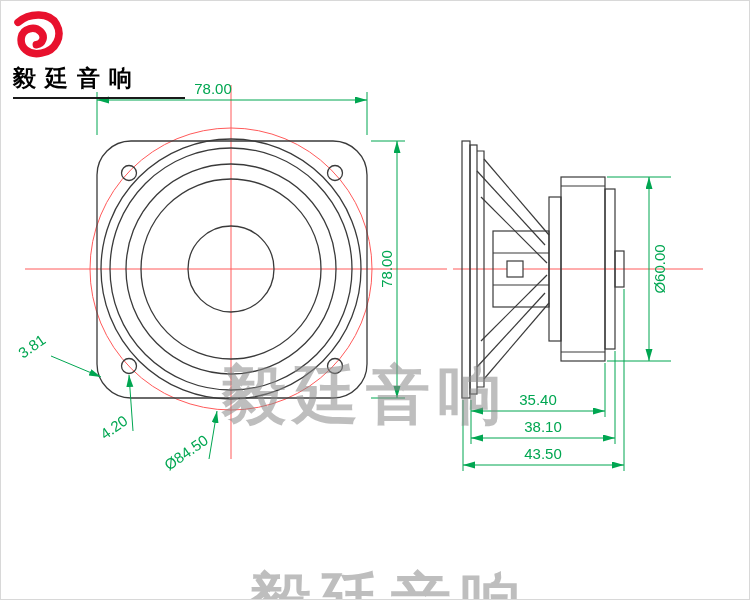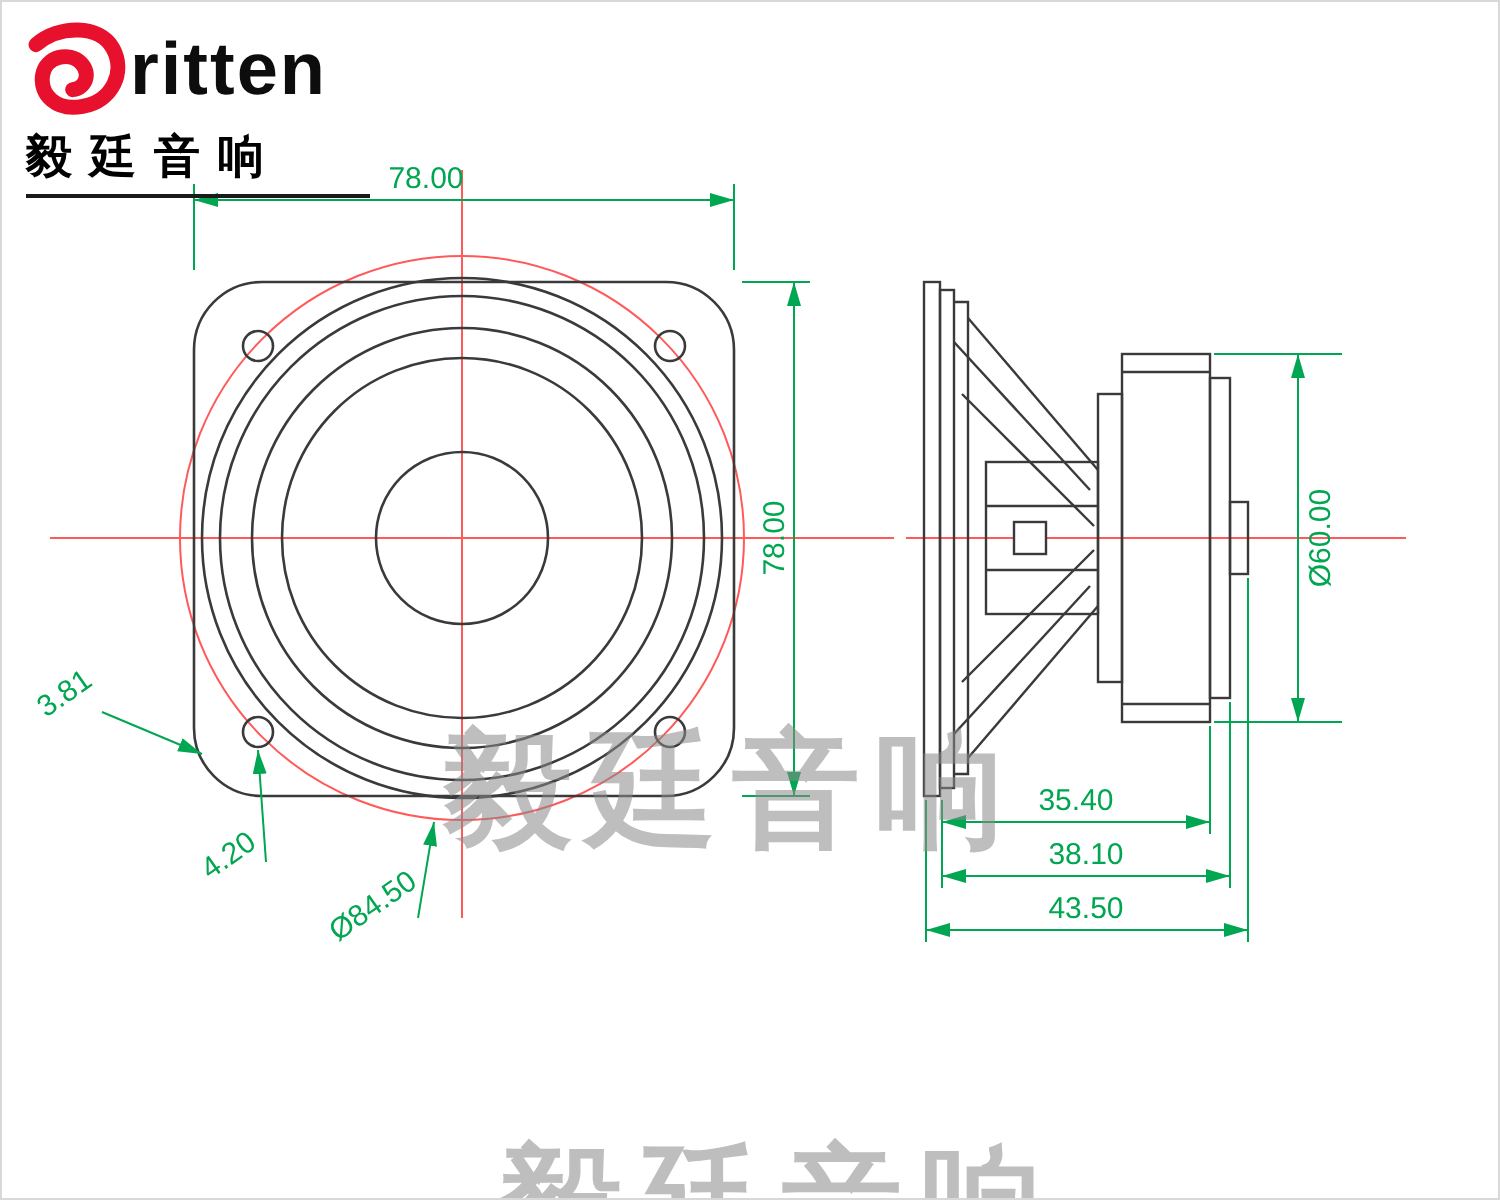--- a/index.html
+++ b/index.html
@@ -22,21 +22,20 @@
 </head>
 <body>
 
 <div class="stage">
 
   <div class="logo">
     <div class="brand-row">
       <svg class="swirl" viewBox="0 0 60 60" aria-hidden="true">
         <path d="M6 16 C 20 4, 44 4, 52 18 C 60 32, 52 50, 34 53 C 18 56, 8 46, 10 34 C 12 23, 26 20, 33 27 C 39 33, 36 42, 28 43" fill="none" stroke="#e8112d" stroke-width="9" stroke-linecap="round"></path>
       </svg>
-      <span class="brand-name">ritten</span>
     </div>
     <div class="brand-cn">毅廷音响</div>
     <div class="logo-rule"></div>
   </div>
 
   <svg class="draw" viewBox="0 0 750 600">
     <defs>
       <marker id="arr" orient="auto-start-reverse" markerUnits="userSpaceOnUse" markerWidth="13" markerHeight="9" refX="12" refY="3.5">
         <path d="M0,0 L12,3.5 L0,7 Z" fill="#00a651"></path>
       </marker>

